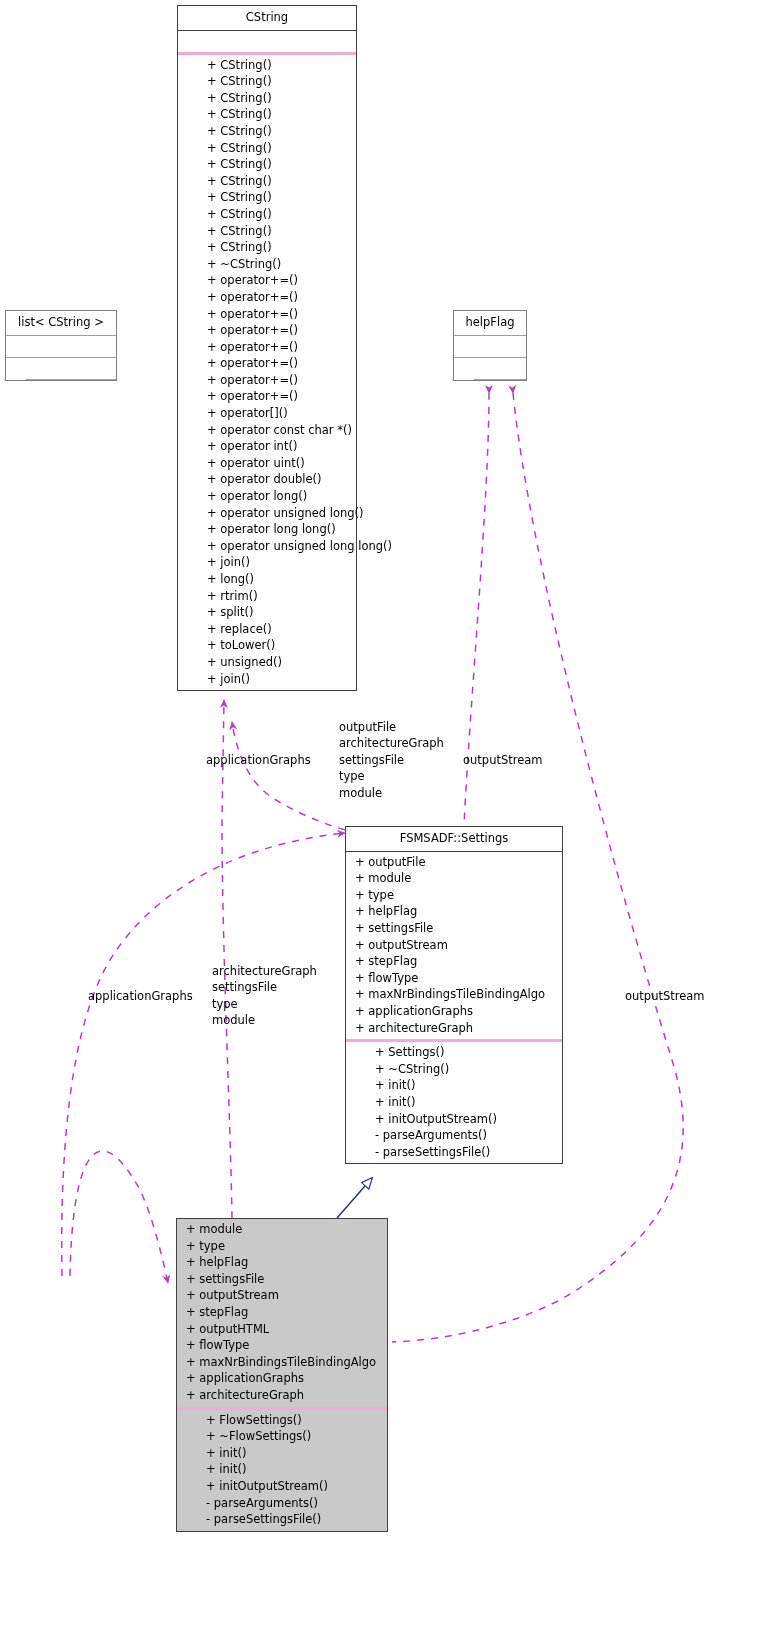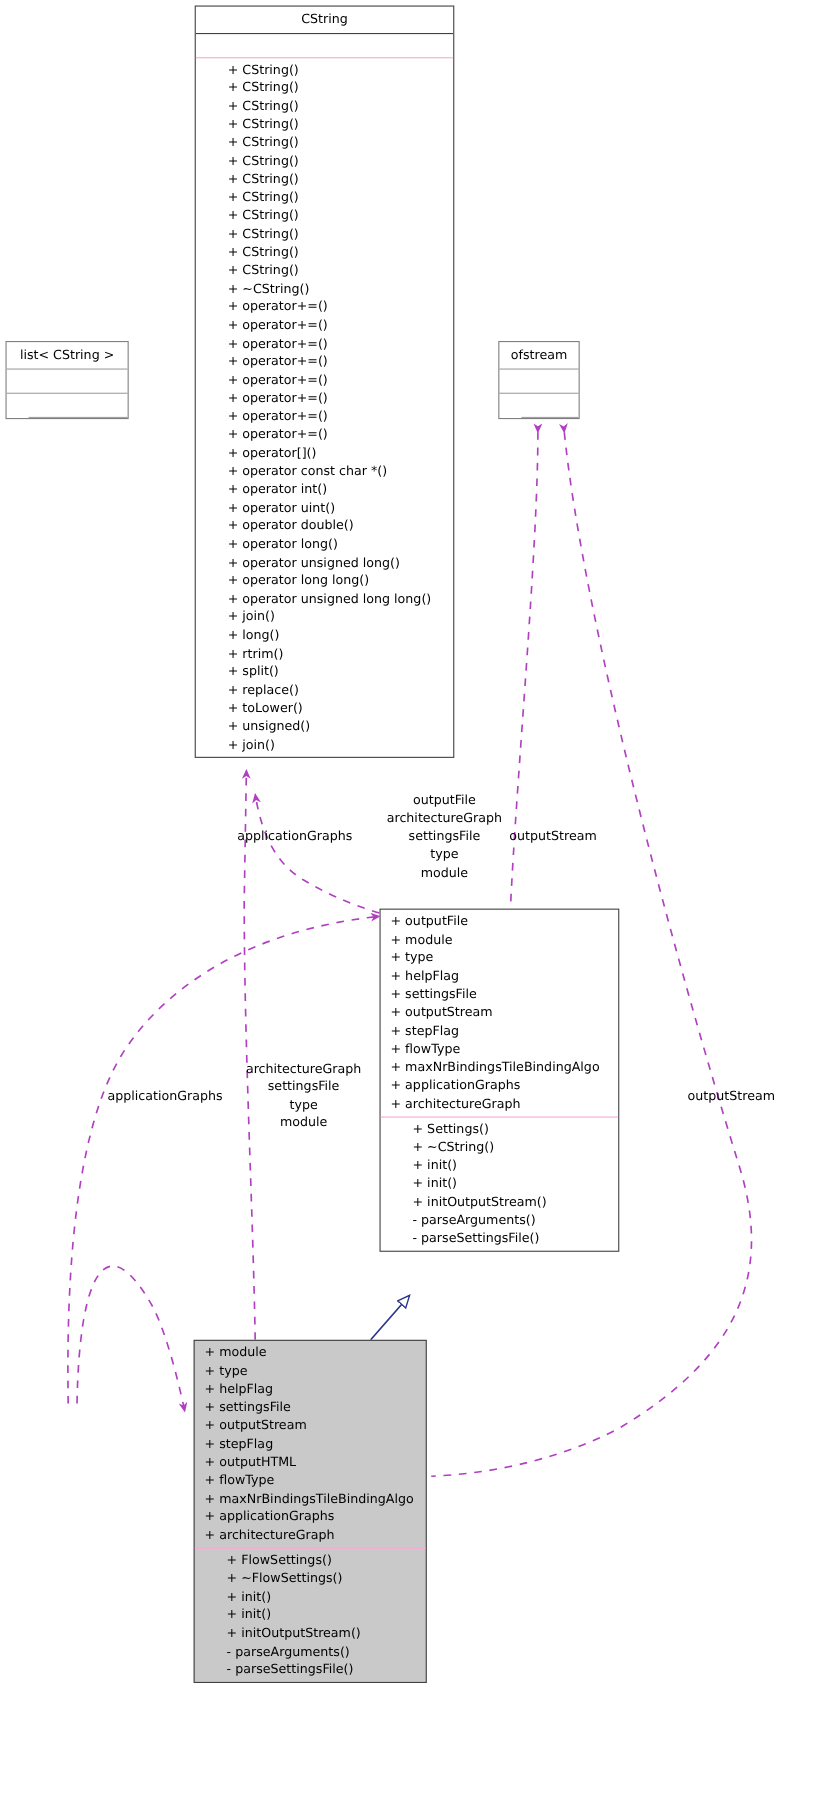--- a/index.html
+++ b/index.html
@@ -44,21 +44,21 @@
     text-align: center;
     padding: 3px 6px 4px 6px;
     border-bottom: 1px solid #404040;
     white-space: nowrap;
     font-size: 11.5px;
   }
   .node.light .node-title {
     border-bottom: 1px solid #a0a0a0;
   }
   .node-compartment {
-    border-bottom: 1px solid #f9a8d4;
+    border-bottom: 3px solid #f9a8d4;
     padding: 2px 0 3px 0;
   }
   .node.light .node-compartment {
     border-bottom: 1px solid #a0a0a0;
   }
   .node-compartment.last {
     border-bottom: none;
     margin-left: 20px;
   }
   .node-compartment.empty {
@@ -72,21 +72,21 @@
     line-height: 16.6px;
   }
 
   
   .edge-label {
     position: absolute;
     font-size: 11.5px;
     line-height: 16.4px;
     color: #000000;
     white-space: pre;
-    text-align: center;
+    text-align: left;
   }
 </style>
 </head>
 <body>
 
 <div id="canvas">
 
   <svg class="edges" viewBox="0 0 759 1651">
     <defs>
       <marker id="arrowUsage" markerWidth="10" markerHeight="10" refX="8" refY="4" orient="auto" markerUnits="userSpaceOnUse">
@@ -108,21 +108,21 @@
     <path d="M 322 700 C 326 760 334 800 346 826" fill="none" stroke="#b040c0" stroke-width="1.5" stroke-dasharray="7,7" marker-start="url(#arrowUsage)" opacity="0"></path>
     <path d="M 345 830 C 318 822 296 812 276 800 C 252 786 238 760 232 722" fill="none" stroke="#b040c0" stroke-width="1.5" stroke-dasharray="7,7" marker-end="url(#arrowUsage)"></path>
 
     <path d="M 489 393 C 489 500 470 700 464 826" fill="none" stroke="#b040c0" stroke-width="1.5" stroke-dasharray="7,7" marker-start="url(#arrowUsage)"></path>
 
     <path d="M 513 393 C 530 560 610 860 672 1060 C 700 1150 680 1230 560 1300 C 500 1330 440 1340 392 1342" fill="none" stroke="#b040c0" stroke-width="1.5" stroke-dasharray="7,7" marker-start="url(#arrowUsage)"></path>
 
     <path d="M 337 1218 L 372 1178" fill="none" stroke="#29338a" stroke-width="1.5" marker-end="url(#arrowInherit)"></path>
   </svg>
 
-  <div class="node heavy" style="left:177px; top:5px; width:236px;">
+  <div class="node heavy" style="left:177px; top:5px; width:180px;">
     <div class="node-title">CString</div>
     <div class="node-compartment empty"></div>
     <div class="node-compartment last">
       <div class="member">+ CString()</div>
       <div class="member">+ CString()</div>
       <div class="member">+ CString()</div>
       <div class="member">+ CString()</div>
       <div class="member">+ CString()</div>
       <div class="member">+ CString()</div>
       <div class="member">+ CString()</div>
@@ -160,26 +160,27 @@
     </div>
   </div>
 
   <div class="node light" style="left:5px; top:310px; width:112px;">
     <div class="node-title">list&lt; CString &gt;</div>
     <div class="node-compartment empty"></div>
     <div class="node-compartment empty last"></div>
   </div>
 
   <div class="node light" style="left:453px; top:310px; width:74px;">
-    <div class="node-title">ofstream</div>
+    <div class="node-title">helpFlag</div>
     <div class="node-compartment empty"></div>
     <div class="node-compartment empty last"></div>
   </div>
 
   <div class="node heavy" style="left:345px; top:826px; width:218px;">
+    <div class="node-title">FSMSADF::Settings</div>
     <div class="node-compartment">
       <div class="member">+ outputFile</div>
       <div class="member">+ module</div>
       <div class="member">+ type</div>
       <div class="member">+ helpFlag</div>
       <div class="member">+ settingsFile</div>
       <div class="member">+ outputStream</div>
       <div class="member">+ stepFlag</div>
       <div class="member">+ flowType</div>
       <div class="member">+ maxNrBindingsTileBindingAlgo</div>

